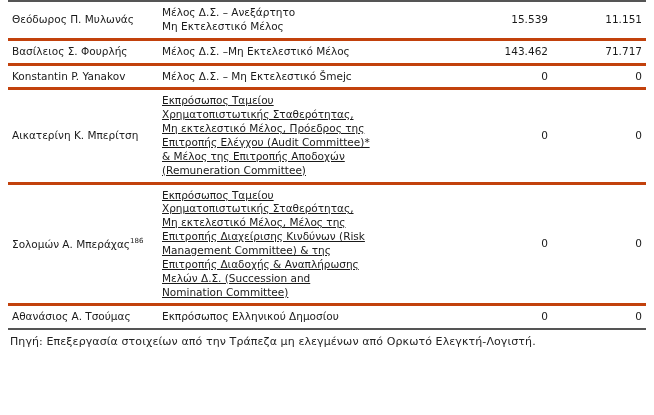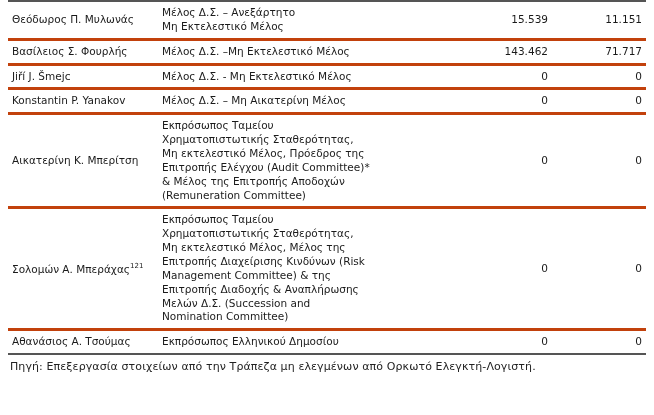--- a/index.html
+++ b/index.html
@@ -63,21 +63,21 @@
     vertical-align: super;
   }
   .note {
     width: 638px;
     box-sizing: border-box;
     padding: 5px 2px 0 2px;
     font-size: 11px;
     color: #222;
     letter-spacing: 0.1px;
   }
-  .tall { line-height: 1.45; }
+  .tall { line-height: 1.45; text-decoration: underline; }
 </style>
 </head>
 <body>
 
 <div class="sheet">
 
   <table class="board-table">
     <colgroup>
       <col class="c-name">
       <col class="c-role">
@@ -95,50 +95,44 @@
         <td class="num">11.151</td>
       </tr>
 
       <tr>
         <td class="name">Βασίλειος Σ. Φουρλής</td>
         <td class="role">Μέλος Δ.Σ. –Μη Εκτελεστικό Μέλος</td>
         <td class="num">143.462</td>
         <td class="num">71.717</td>
       </tr>
 
-      <tr>
-        <td class="name">Jiří J. Šmejc</td>
-        <td class="role">Μέλος Δ.Σ. - Μη Εκτελεστικό Μέλος</td>
-        <td class="num">0</td>
-        <td class="num">0</td>
-      </tr>
 
       <tr>
         <td class="name">Konstantin P. Yanakov</td>
-        <td class="role">Μέλος Δ.Σ. – Μη Αικατερίνη Μέλος</td>
+        <td class="role">Μέλος Δ.Σ. – Μη Εκτελεστικό Šmejc</td>
         <td class="num">0</td>
         <td class="num">0</td>
       </tr>
 
       <tr>
         <td class="name">Αικατερίνη Κ. Μπερίτση</td>
         <td class="role tall">
           <div>Εκπρόσωπος Ταμείου</div>
           <div>Χρηματοπιστωτικής Σταθερότητας,</div>
           <div>Μη εκτελεστικό Μέλος, Πρόεδρος της</div>
           <div>Επιτροπής Ελέγχου (Audit Committee)*</div>
           <div>&amp; Μέλος της Επιτροπής Αποδοχών</div>
           <div>(Remuneration Committee)</div>
         </td>
         <td class="num">0</td>
         <td class="num">0</td>
       </tr>
 
       <tr>
-        <td class="name"><span>Σολομών Α. Μπεράχας</span><span class="sup">121</span></td>
+        <td class="name"><span>Σολομών Α. Μπεράχας</span><span class="sup">186</span></td>
         <td class="role tall">
           <div>Εκπρόσωπος Ταμείου</div>
           <div>Χρηματοπιστωτικής Σταθερότητας,</div>
           <div>Μη εκτελεστικό Μέλος, Μέλος της</div>
           <div>Επιτροπής Διαχείρισης Κινδύνων (Risk</div>
           <div>Management Committee) &amp; της</div>
           <div>Επιτροπής Διαδοχής &amp; Αναπλήρωσης</div>
           <div>Μελών Δ.Σ. (Succession and</div>
           <div>Nomination Committee)</div>
         </td>

